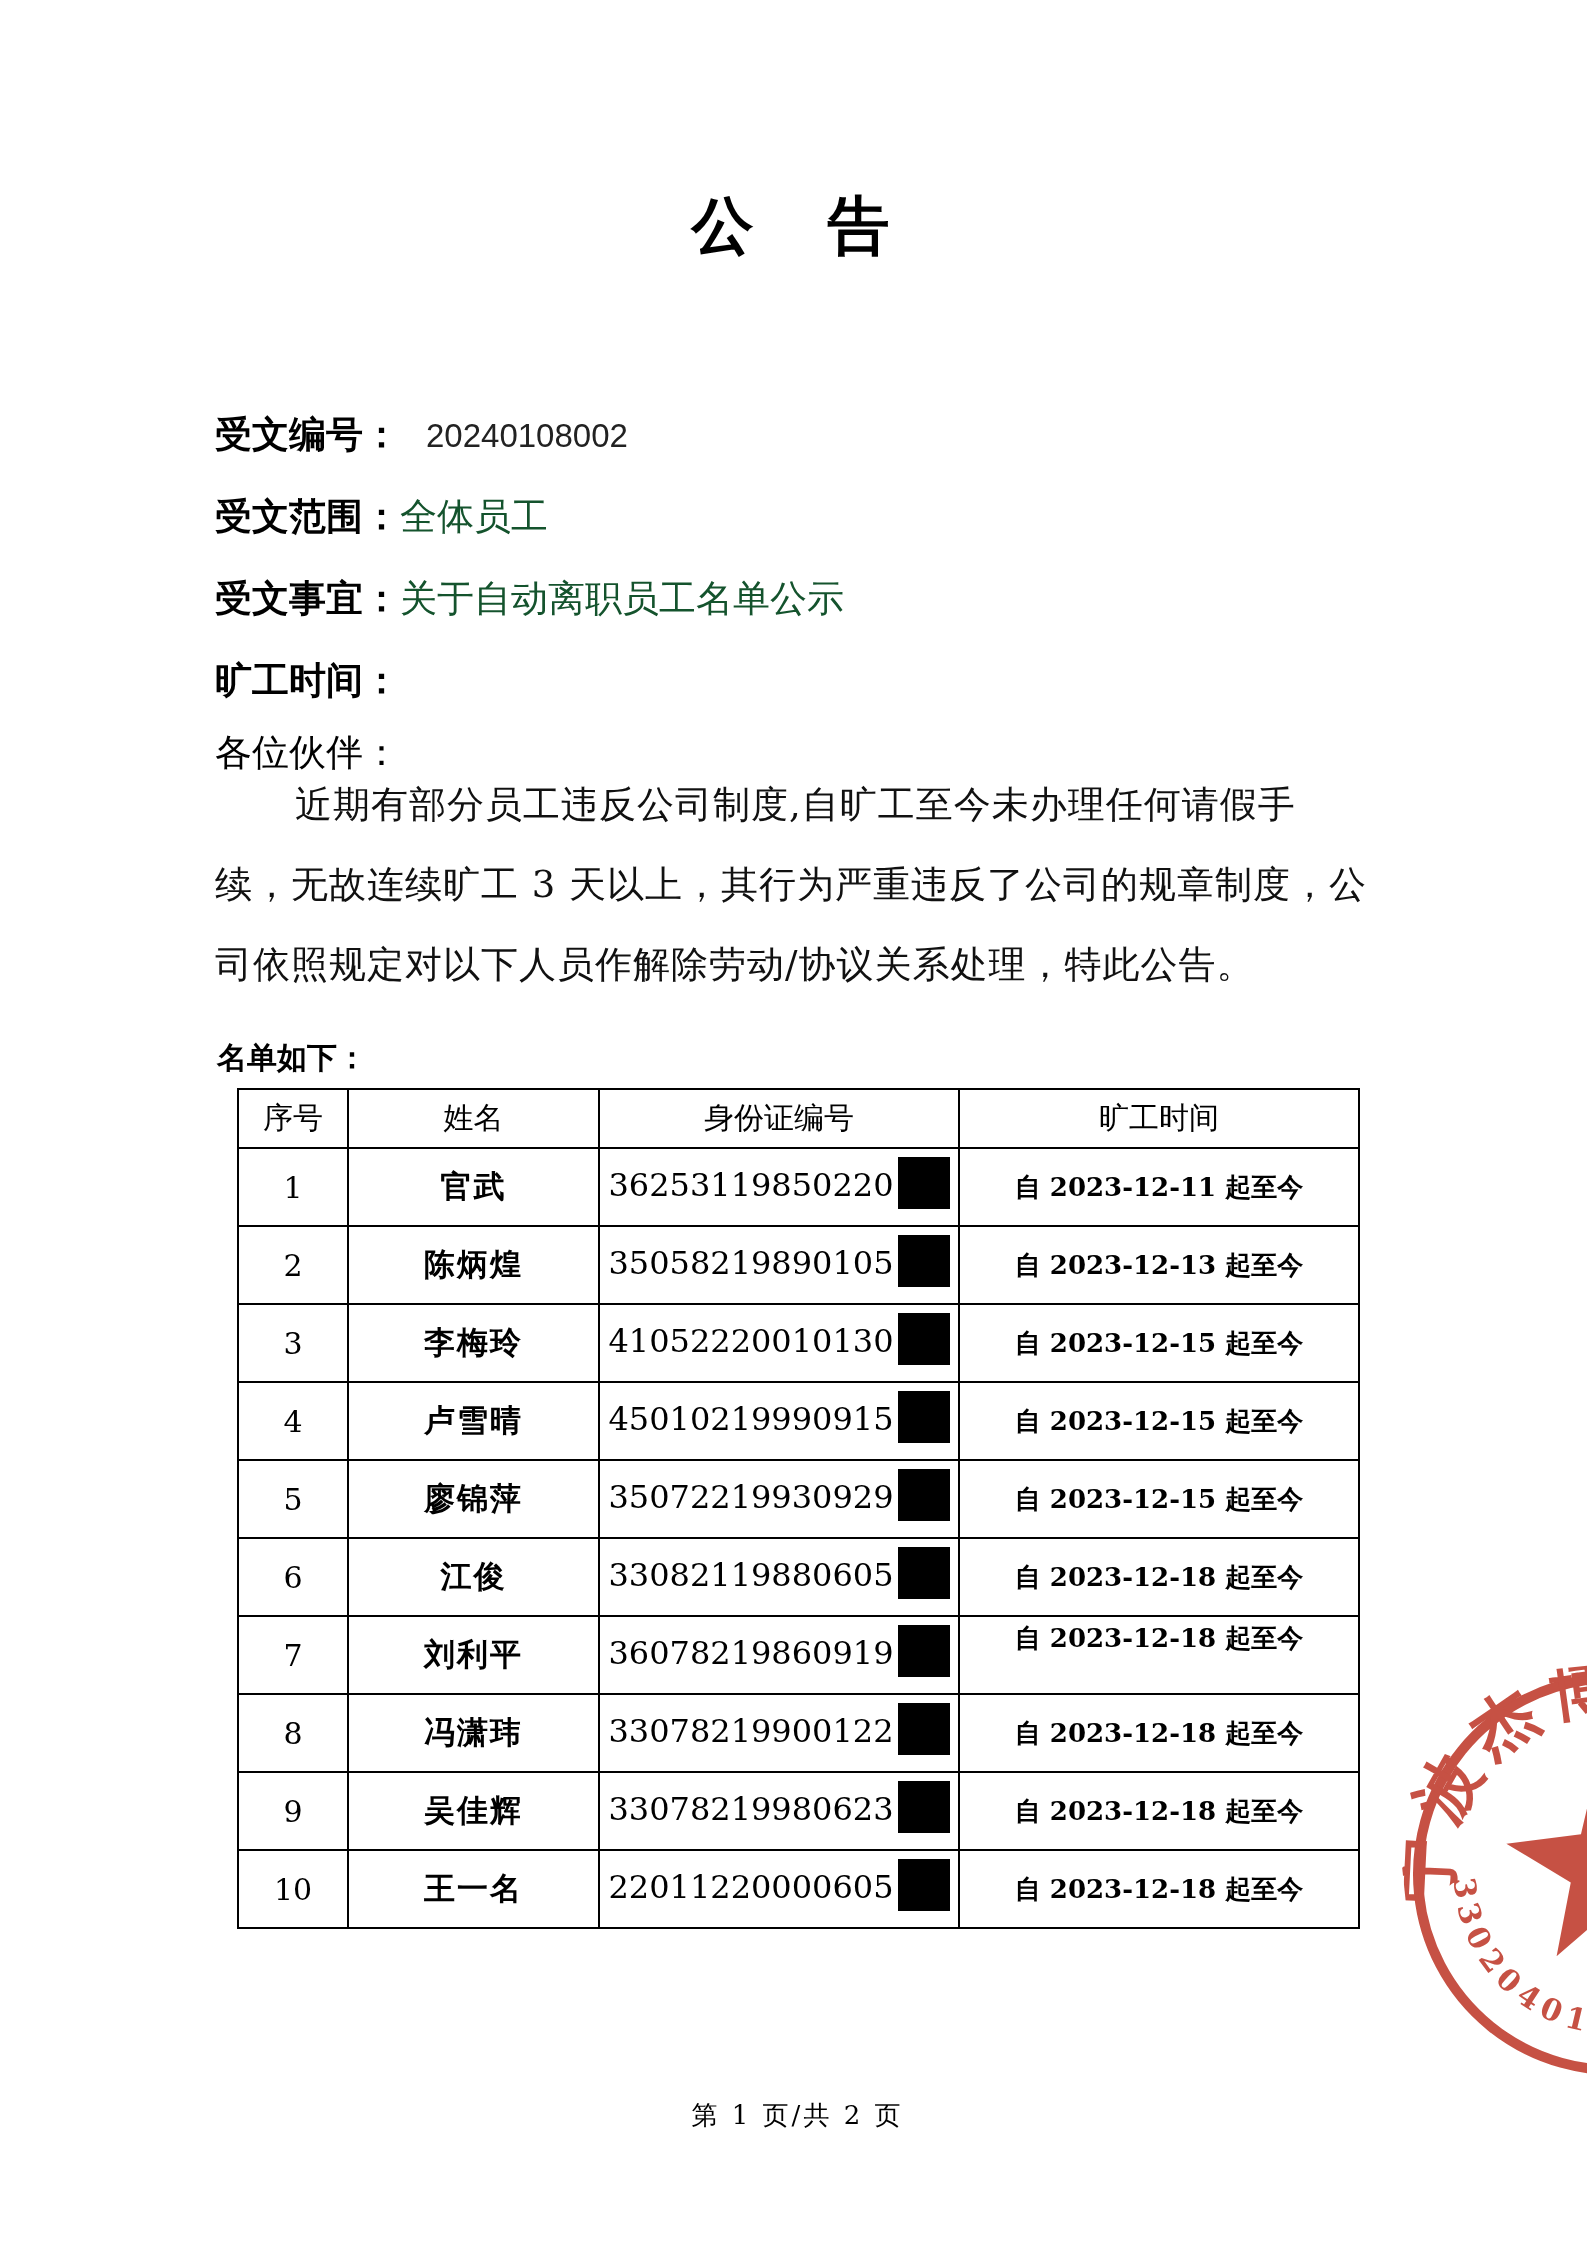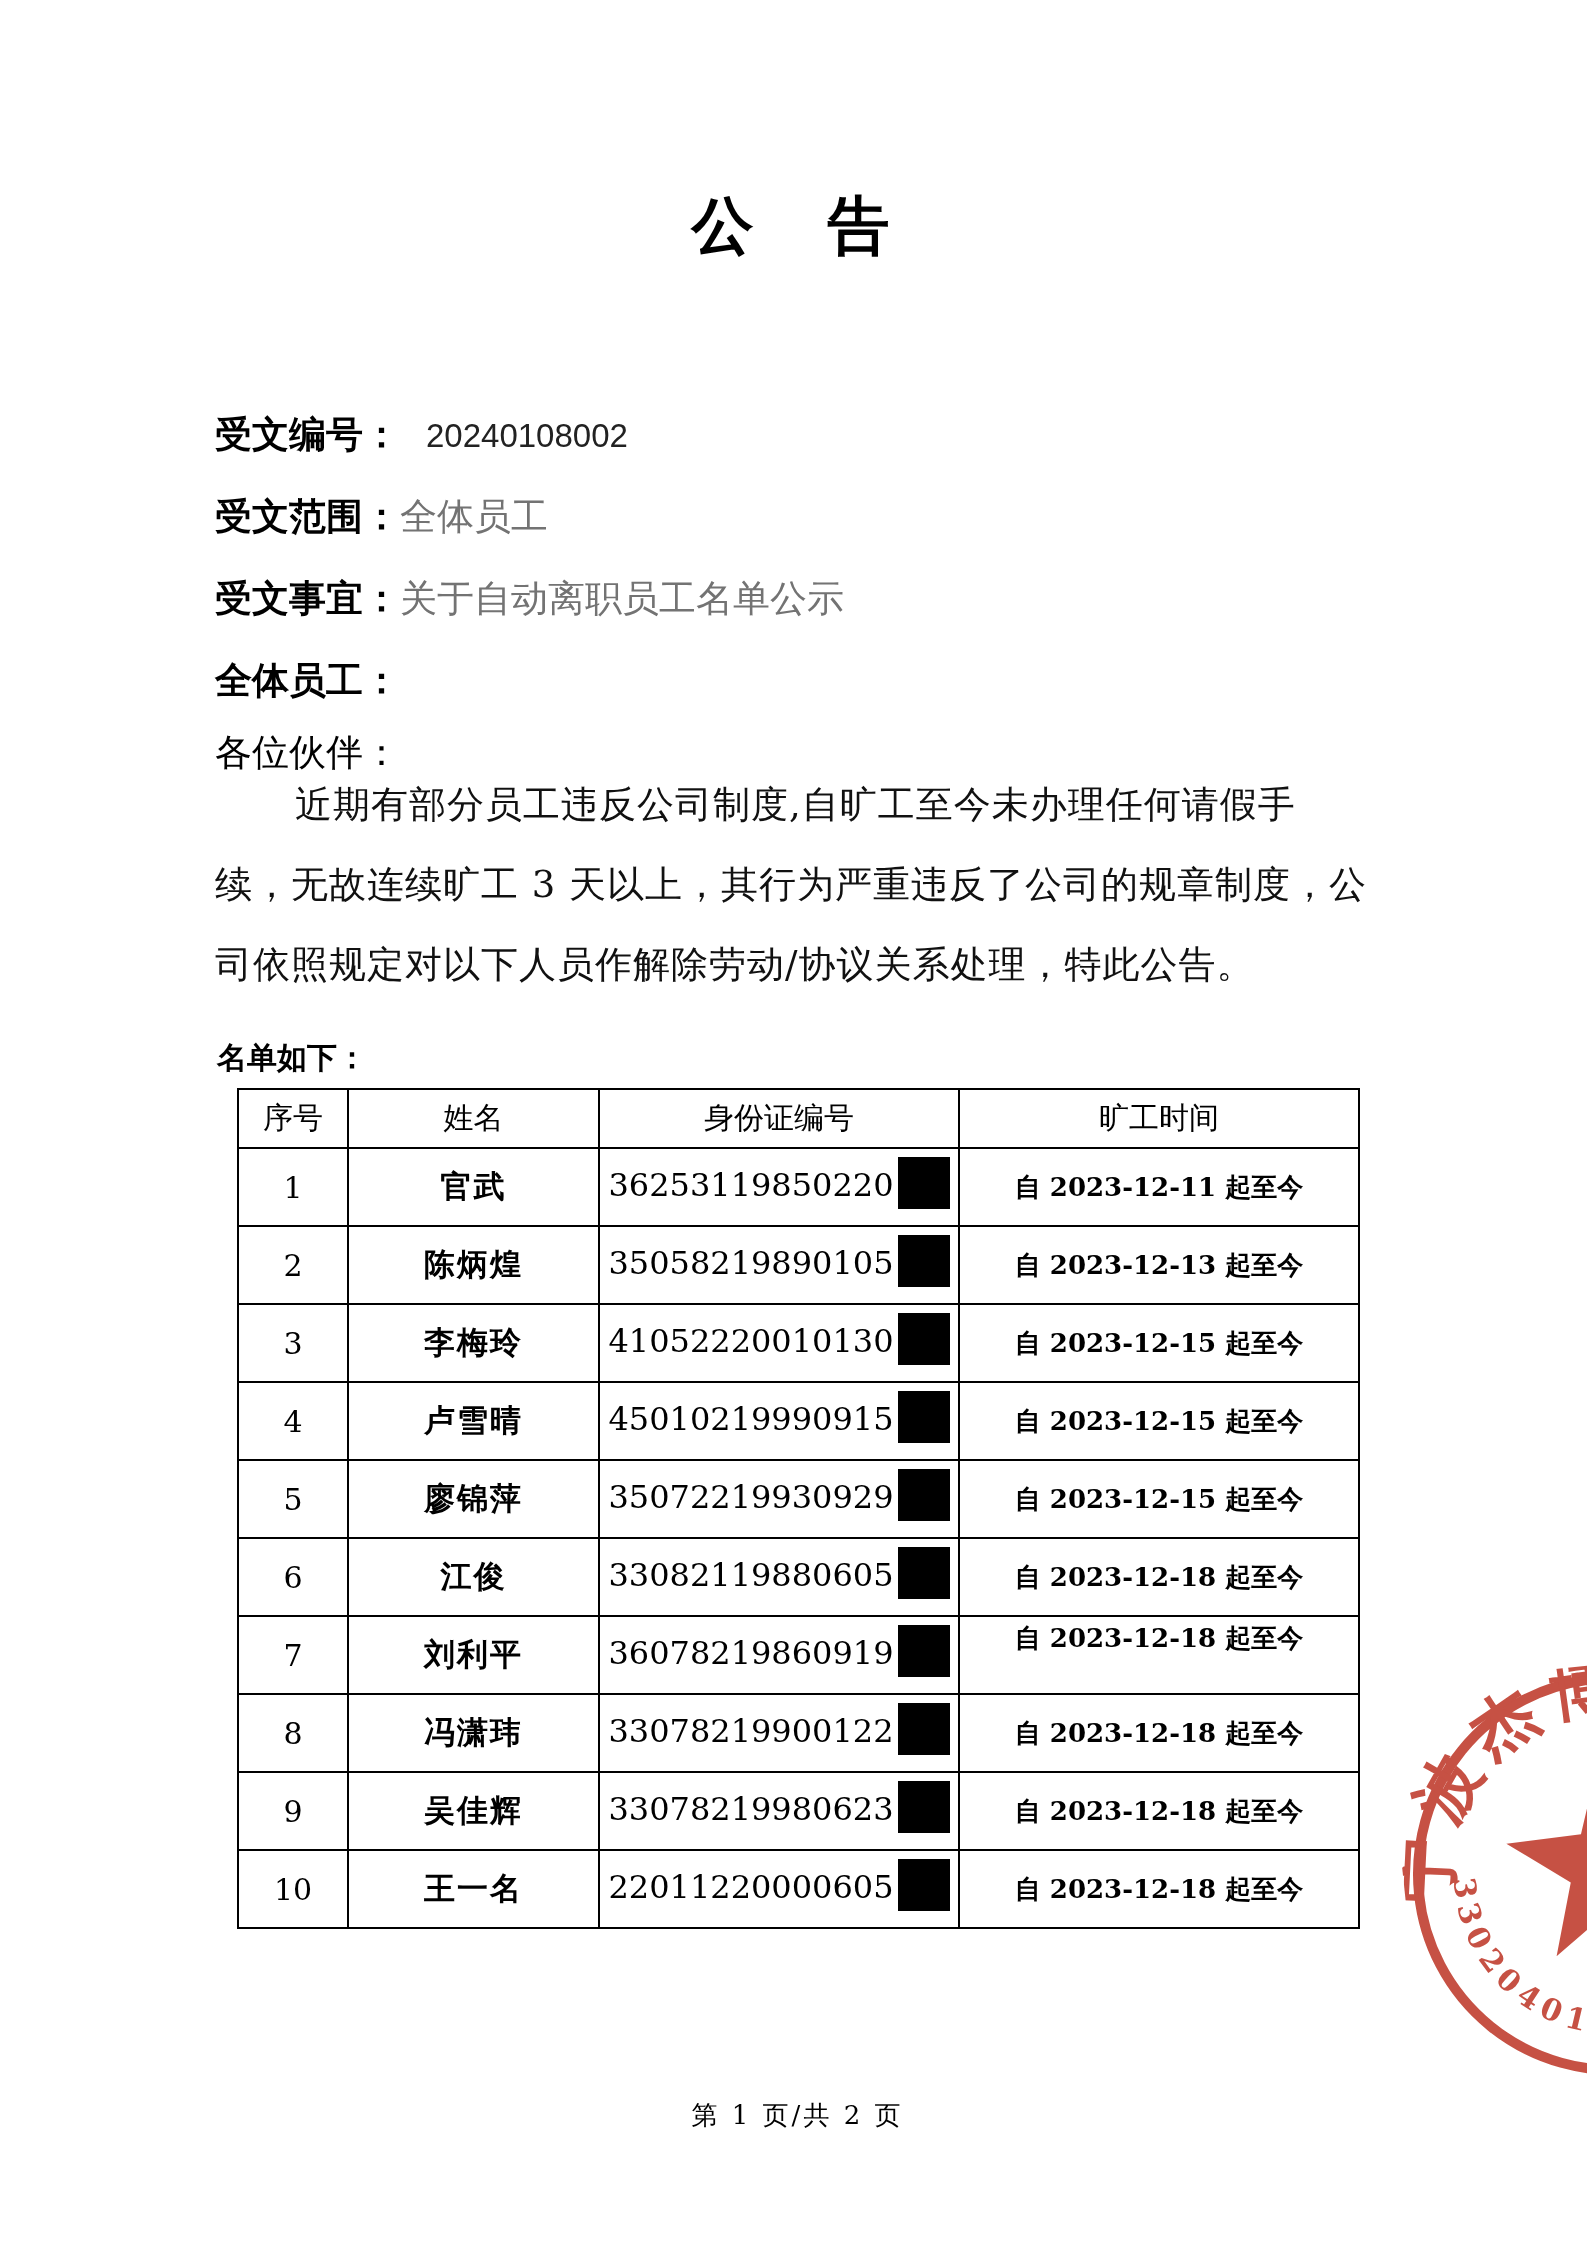--- a/index.html
+++ b/index.html
@@ -10,21 +10,21 @@
     overflow:hidden;
     font-family:"DejaVu Serif","Liberation Serif",serif;
     color:#000;
   }
   .doc-title {
     position:absolute; top:184px; left:0; width:1587px;
     text-align:center; font-size:62px; font-weight:bold; letter-spacing:6px;
   }
   .field { position:absolute; left:215px; font-size:37px; white-space:nowrap;margin-top:30px; }
   .field .label { font-weight:bold; }
-  .field .value { font-weight:normal; color:#737373; }
+  .field .value { font-weight:normal; color:#14532d; }
   .value.sans-gap {
     margin-left:26px;
     font-family:"Liberation Sans","DejaVu Sans",sans-serif;
     font-size:33px; color:#222;
   }
   .f0 { top:380px; } .f1 { top:462px; } .f2 { top:544px; } .f3 { top:626px; }
   .salutation { position:absolute; left:215px; top:708px; font-size:37px;margin-top:20px; }
   .para {
     position:absolute; left:215px; width:1150px;
     font-size:37px; letter-spacing:1px; white-space:nowrap; color:#111;
@@ -70,21 +70,21 @@
 <div class="field f0">
   <span class="label">受文编号：</span><span class="value sans-gap">20240108002</span>
 </div>
 <div class="field f1">
   <span class="label">受文范围：</span><span class="value">全体员工</span>
 </div>
 <div class="field f2">
   <span class="label">受文事宜：</span><span class="value">关于自动离职员工名单公示</span>
 </div>
 <div class="field f3">
-  <span class="label">全体员工：</span><span class="value"></span>
+  <span class="label">旷工时间：</span><span class="value"></span>
 </div>
 
 <div class="salutation">各位伙伴：</div>
 
 <div class="para p0">近期有部分员工违反公司制度,自旷工至今未办理任何请假手</div>
 <div class="para p1">续，无故连续旷工 3 天以上，其行为严重违反了公司的规章制度，公</div>
 <div class="para p2">司依照规定对以下人员作解除劳动/协议关系处理，特此公告。</div>
 
 <div class="list-title">名单如下：</div>
 

